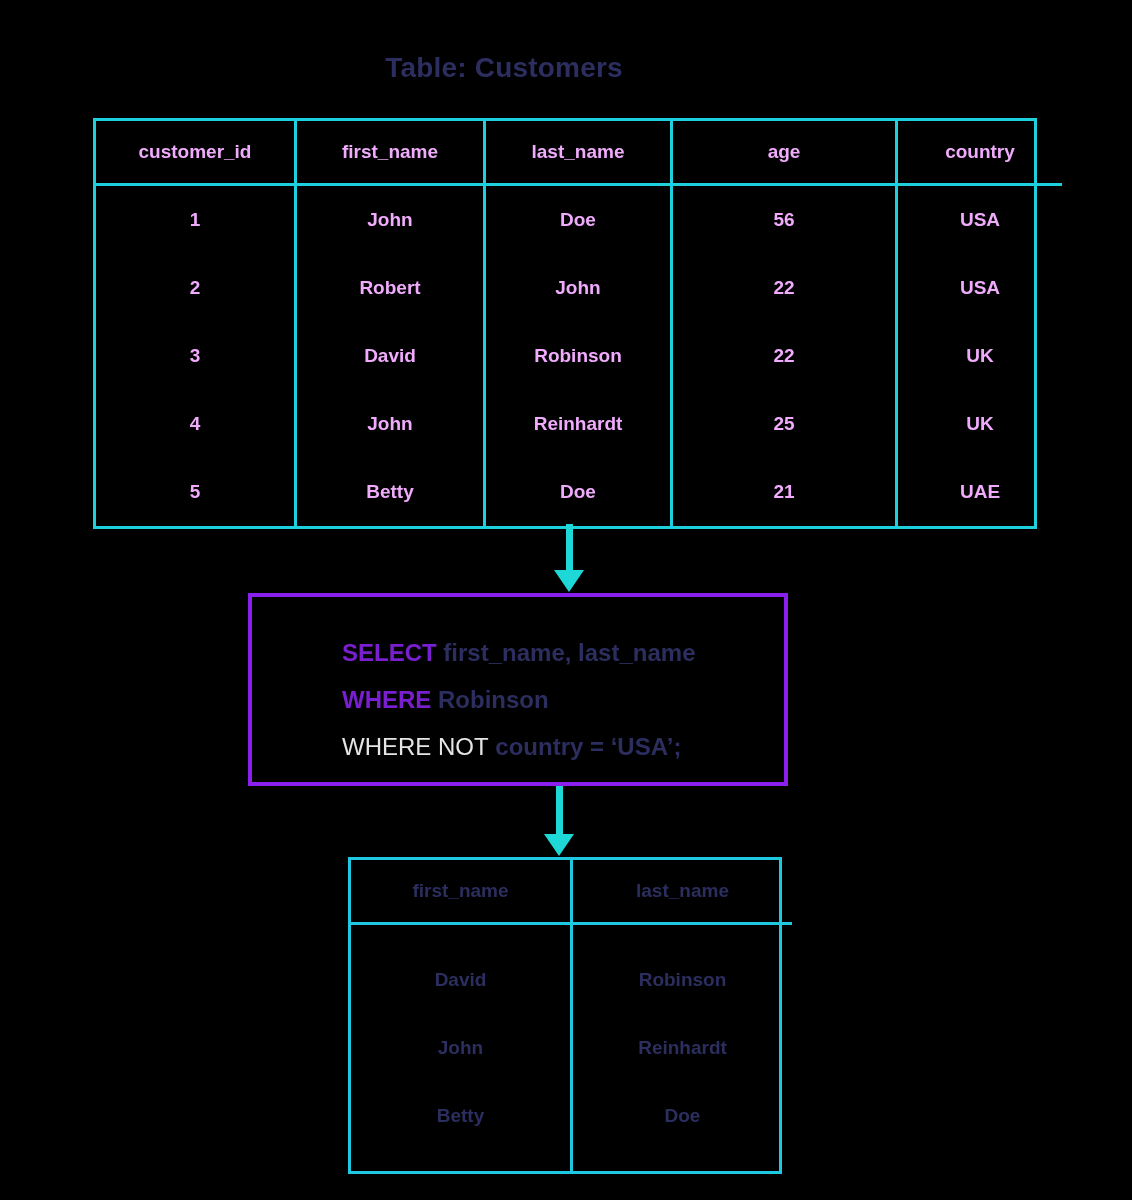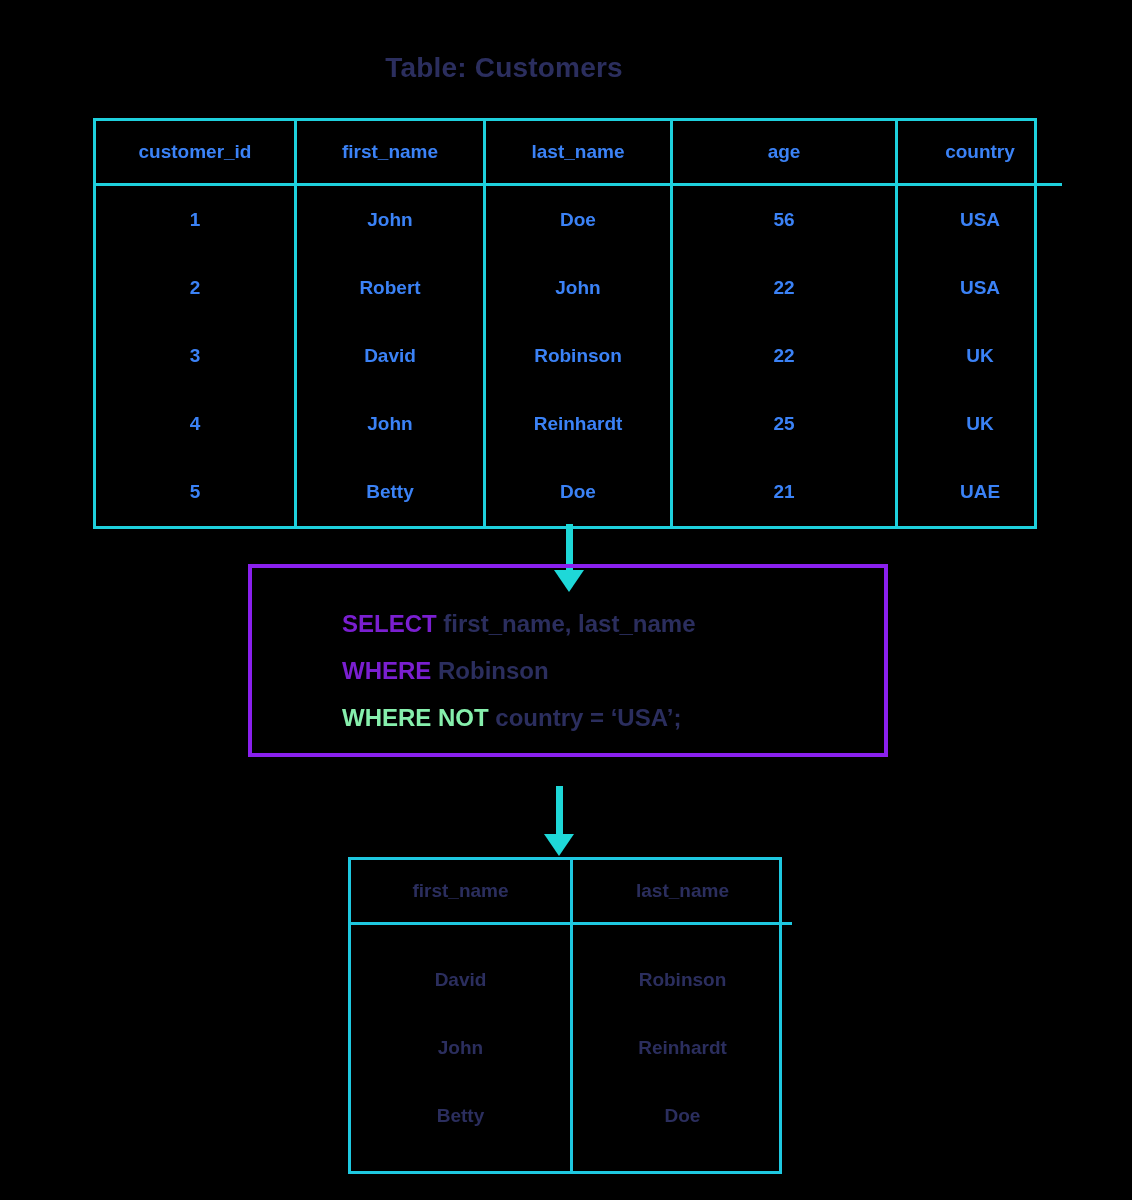--- a/index.html
+++ b/index.html
@@ -42,21 +42,21 @@
   #source-table table {
     width: 100%;
     border-collapse: collapse;
     table-layout: fixed;
   }
   #source-table th,
   #source-table td {
     border-left: 3px solid #1ed0dd;
     border-right: 3px solid #1ed0dd;
     text-align: center;
-    color: #3b82f6;
+    color: #f0abfc;
     font-weight: bold;
   }
   #source-table tr.header-row th {
     border-bottom: 3px solid #1ed0dd;
     height: 60px;
     font-size: 19px;
     font-weight: bold;
   }
   #source-table tr.data-row td {
     height: 66px;
@@ -99,36 +99,36 @@
   #arrow-1 .head  { top: 46px; }
 
   #arrow-2 { left: 544px; top: 786px; height: 72px; }
   #arrow-2 .shaft { height: 50px; }
   #arrow-2 .head  { top: 48px; }
 
   
   #query-box {
     position: absolute;
     left: 248px;
-    top: 564px;
-    width: 640px;
+    top: 593px;
+    width: 540px;
     height: 193px;
     box-sizing: border-box;
     border: 4px solid #8a20ee;
     padding: 32px 13px 0 90px;
   }
   .query-line {
     font-size: 24px;
     line-height: 47px;
     white-space: pre;
     color: #2b2e5e;
     font-weight: bold;
   }
   .kw { color: #7a1fd0; font-weight: bold; }
-  .kw-alt { color: #86efac; font-weight: bold; }
+  .kw-alt { color: #e5e5e5; font-weight: normal; }
   .ident { color: #2b2e5e; font-weight: bold; }
 
   
   #result-table {
     position: absolute;
     left: 348px;
     top: 857px;
     width: 434px;
     border: 3px solid #1ec8e0;
     box-sizing: border-box;

